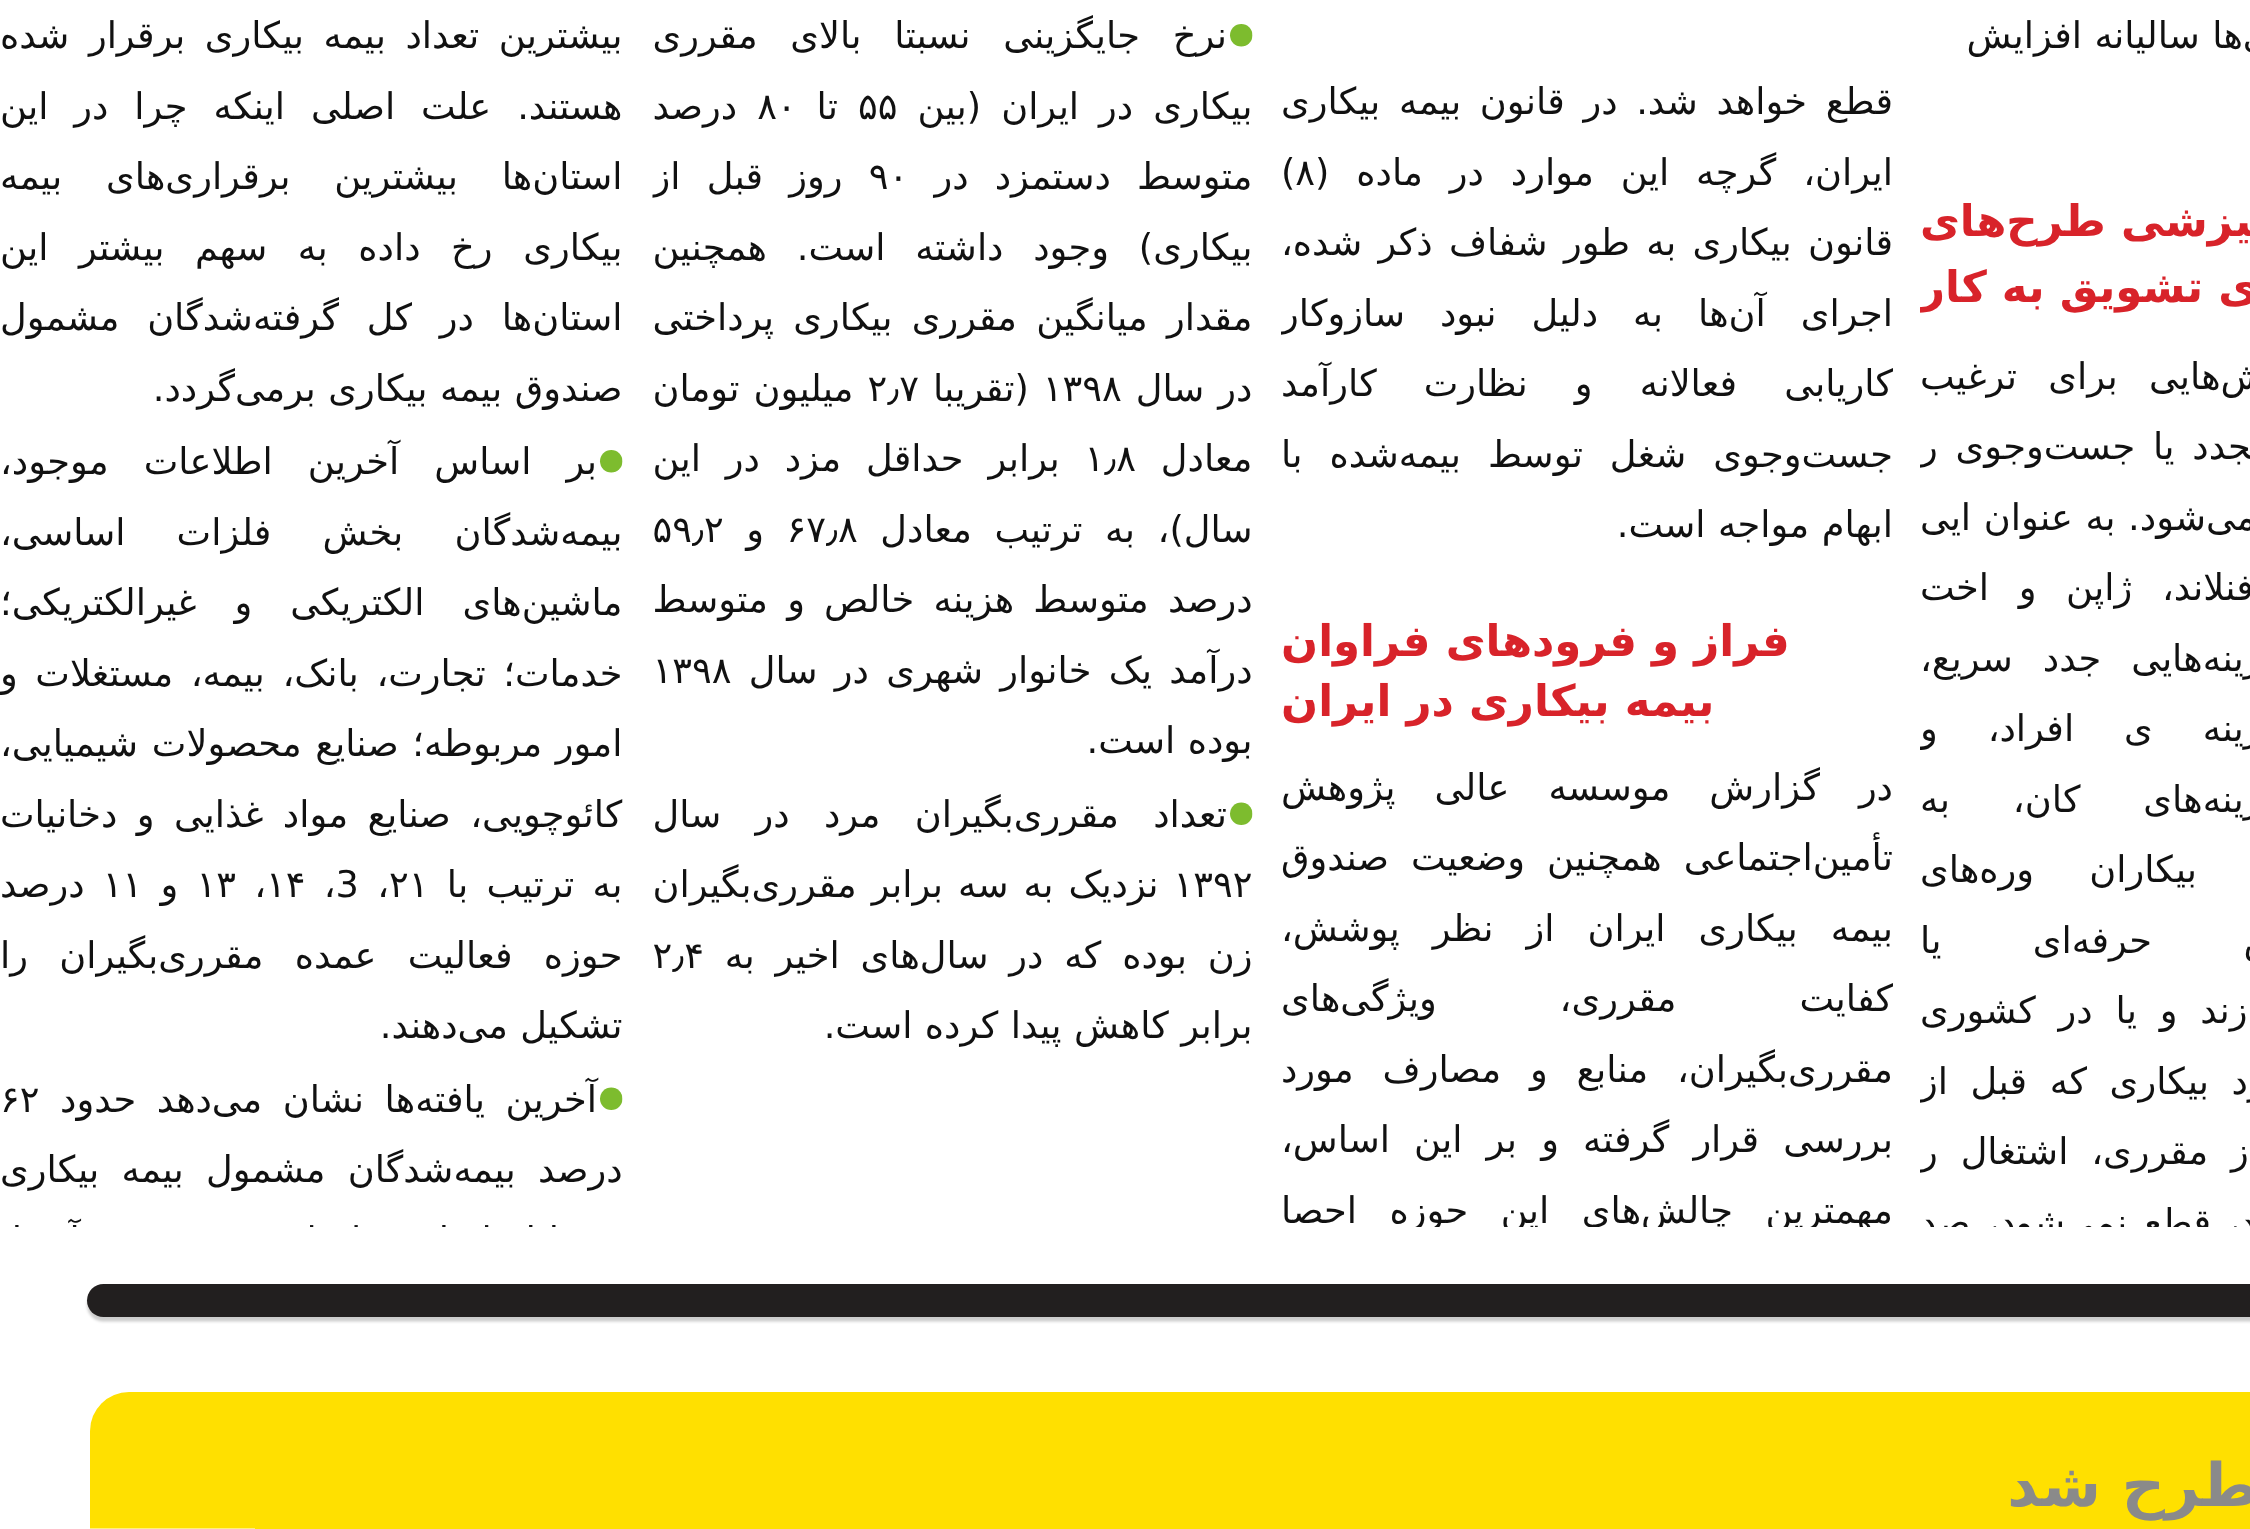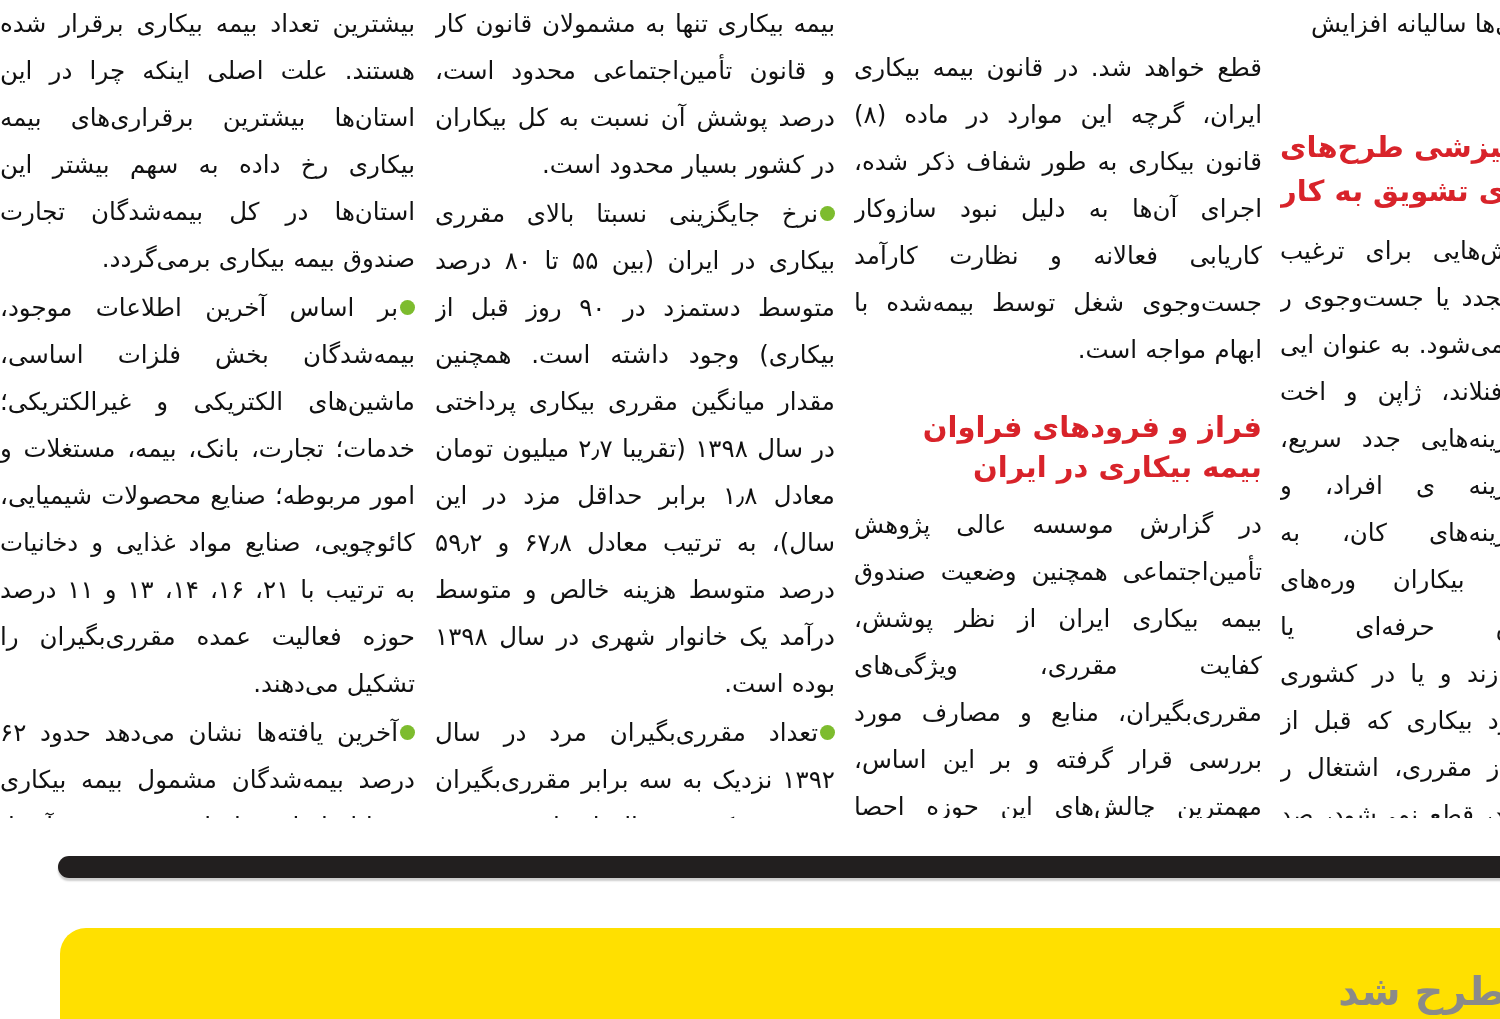--- a/index.html
+++ b/index.html
@@ -62,21 +62,21 @@
     margin-left: 2px;
     margin-right: 0;
   }
 
   
   .red-headline {
     font-size: 29px;
     line-height: 40px;
     font-weight: bold;
     color: #D8232A;
-    text-align: right;
+    text-align: left;
     margin: 34px 0 14px 0;
     letter-spacing: -0.3px;
   }
   .col-4 .red-headline {
     text-align: left;
     margin: 78px 0 14px 0;
     font-size: 29px;
     line-height: 44px;
   }
 
@@ -113,27 +113,26 @@
     white-space: nowrap;
     direction: rtl;
   }
 </style>
 </head>
 <body>
 
 <div id="article-body">
 
   <div class="column col-1">
-    <p class="para">بیشترین تعداد بیمه بیکاری برقرار شده هستند. علت اصلی اینکه چرا در این استان‌ها بیشترین برقراری‌های بیمه بیکاری رخ داده به سهم بیشتر این استان‌ها در کل بیمه‌شدگان تجارت صندوق بیمه بیکاری برمی‌گردد.</p>
-    <p class="para"><span class="bullet-dot"></span><span>بر اساس آخرین اطلاعات موجود، بیمه‌شدگان بخش فلزات اساسی، ماشین‌های الکتریکی و غیرالکتریکی؛ خدمات؛ تجارت، بانک، بیمه، مستغلات و امور مربوطه؛ صنایع محصولات شیمیایی، کائوچویی، صنایع مواد غذایی و دخانیات به ترتیب با ۲۱، ۱۶، ۱۴، ۱۳ و ۱۱ درصد حوزه فعالیت عمده مقرری‌بگیران را تشکیل می‌دهند.</span></p>
+    <p class="para">بیشترین تعداد بیمه بیکاری برقرار شده هستند. علت اصلی اینکه چرا در این استان‌ها بیشترین برقراری‌های بیمه بیکاری رخ داده به سهم بیشتر این استان‌ها در کل گرفته‌شدگان مشمول صندوق بیمه بیکاری برمی‌گردد.</p>
+    <p class="para"><span class="bullet-dot"></span><span>بر اساس آخرین اطلاعات موجود، بیمه‌شدگان بخش فلزات اساسی، ماشین‌های الکتریکی و غیرالکتریکی؛ خدمات؛ تجارت، بانک، بیمه، مستغلات و امور مربوطه؛ صنایع محصولات شیمیایی، کائوچویی، صنایع مواد غذایی و دخانیات به ترتیب با ۲۱، 3، ۱۴، ۱۳ و ۱۱ درصد حوزه فعالیت عمده مقرری‌بگیران را تشکیل می‌دهند.</span></p>
     <p class="para"><span class="bullet-dot"></span><span>آخرین یافته‌ها نشان می‌دهد حدود ۶۲ درصد بیمه‌شدگان مشمول بیمه بیکاری به دلیل اتمام قرارداد و ۲۷ درصد آن‌ها، به علت عدم‌نیاز کارفرما، مقرری‌بگیر بیکاری شده‌اند. تعطیلی کارگاه، حوادث غیرمترقبه و اخراج موجه، هر کدام با سهم تقریبا سه درصد، سه علت مهم دیگر وقوع بیکاری در بین مقرری‌بگیران بوده‌اند.</span></p>
   </div>
 
   <div class="column col-2">
-    <p class="para">بیمه بیکاری تنها به مشمولان قانون کار و قانون تأمین‌اجتماعی محدود است، درصد پوشش آن نسبت به کل بیکاران در کشور بسیار محدود است.</p>
     <p class="para"><span class="bullet-dot"></span><span>نرخ جایگزینی نسبتا بالای مقرری بیکاری در ایران (بین ۵۵ تا ۸۰ درصد متوسط دستمزد در ۹۰ روز قبل از بیکاری) وجود داشته است. همچنین مقدار میانگین مقرری بیکاری پرداختی در سال ۱۳۹۸ (تقریبا ۲٫۷ میلیون تومان معادل ۱٫۸ برابر حداقل مزد در این سال)، به ترتیب معادل ۶۷٫۸ و ۵۹٫۲ درصد متوسط هزینه خالص و متوسط درآمد یک خانوار شهری در سال ۱۳۹۸ بوده است.</span></p>
     <p class="para"><span class="bullet-dot"></span><span>تعداد مقرری‌بگیران مرد در سال ۱۳۹۲ نزدیک به سه برابر مقرری‌بگیران زن بوده که در سال‌های اخیر به ۲٫۴ برابر کاهش پیدا کرده است.</span></p>
 
   </div>
 
   <div class="column col-3">
     <p class="para">قطع خواهد شد. در قانون بیمه بیکاری ایران، گرچه این موارد در ماده (۸) قانون بیکاری به طور شفاف ذکر شده، اجرای آن‌ها به دلیل نبود سازوکار کاریابی فعالانه و نظارت کارآمد جست‌وجوی شغل توسط بیمه‌شده با ابهام مواجه است.</p>
     <h2 class="red-headline">فراز و فرودهای فراوان بیمه بیکاری در ایران</h2>
     <p class="para">در گزارش موسسه عالی پژوهش تأمین‌اجتماعی همچنین وضعیت صندوق بیمه بیکاری ایران از نظر پوشش، کفایت مقرری، ویژگی‌های مقرری‌بگیران، منابع و مصارف مورد بررسی قرار گرفته و بر این اساس، مهمترین چالش‌های این حوزه احصا شده است. به طور مشخص، خلاصه نتایج حاصل از بررسی وضعیت صندوق بیمه بیکاری از ابعاد پیش گفته به شرح زیر است:</p>
 

